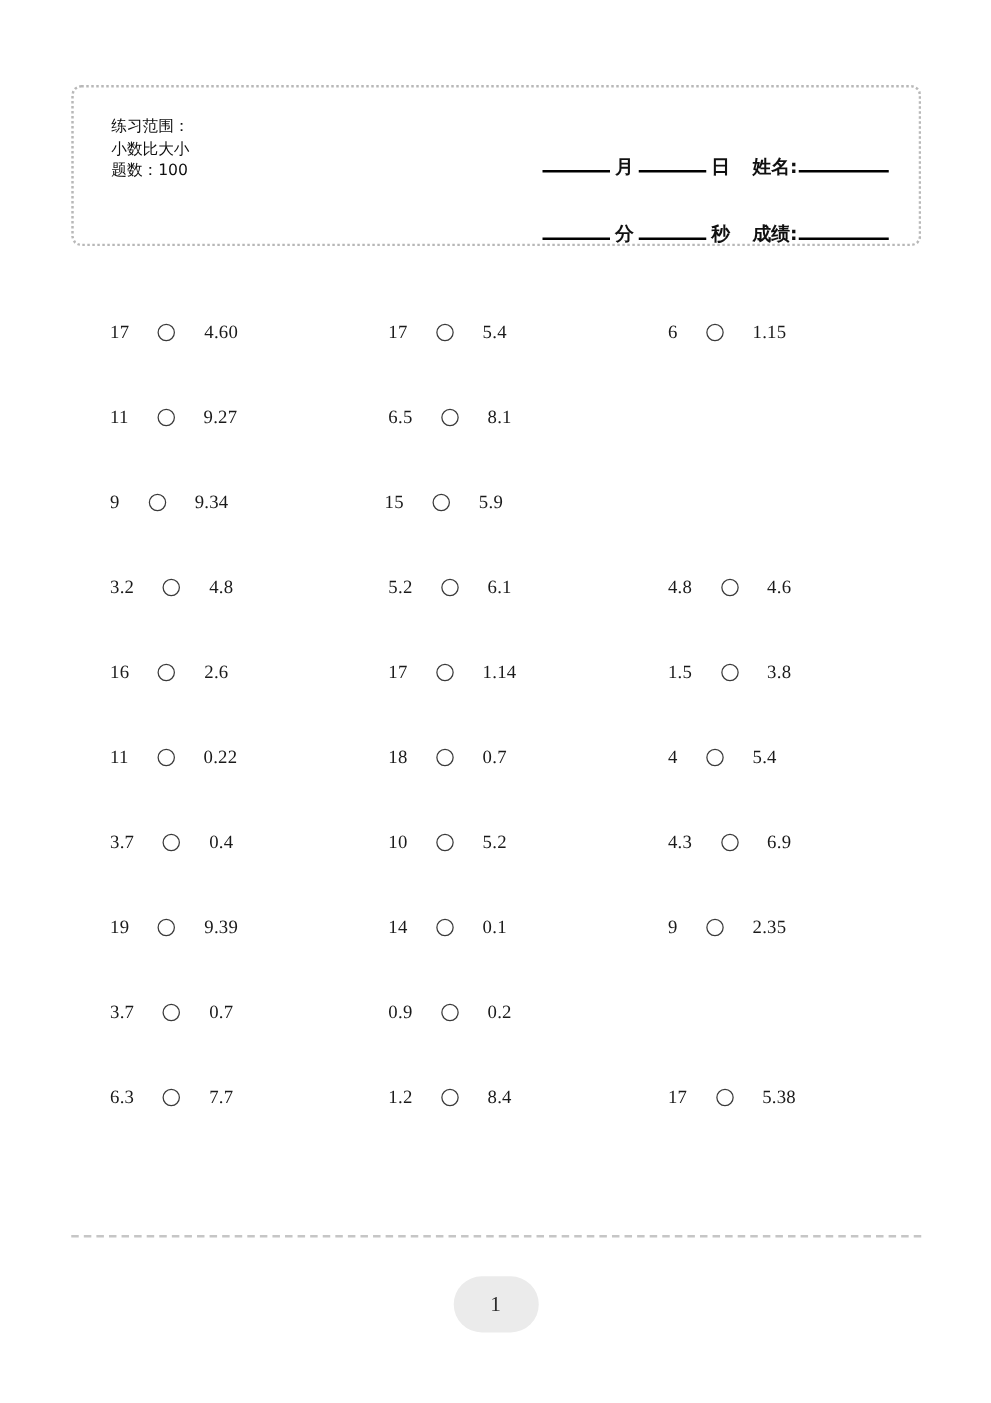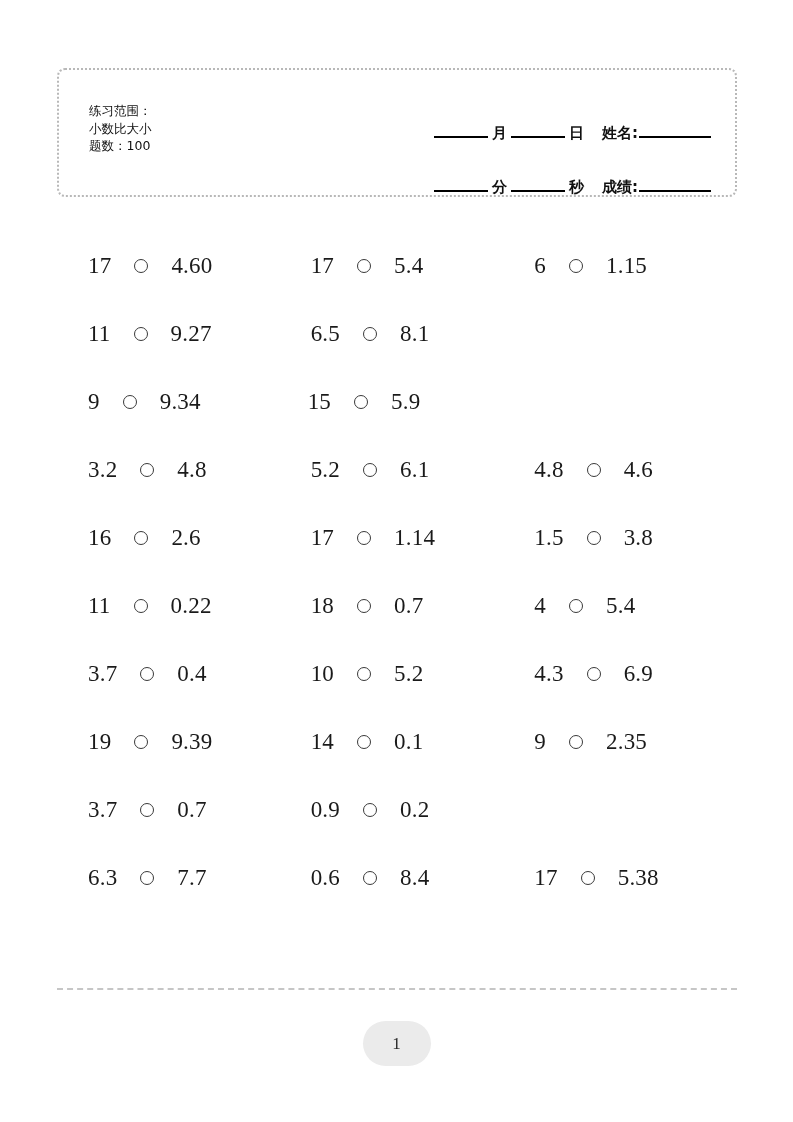--- a/index.html
+++ b/index.html
@@ -30,21 +30,21 @@
 
   .header-inner {
     position: relative;
     width: 100%;
     height: 100%;
   }
 
   .meta-block {
     position: absolute;
     left: 30px;
-    top: 32px;
+    top: 22px;
     font-family: "DejaVu Sans", "Liberation Sans", sans-serif;
     font-size: 12.5px;
     line-height: 17.5px;
     color: #101010;
     white-space: nowrap;
   }
   .meta-line { display: block; }
 
   .fields {
     position: absolute;
@@ -100,21 +100,21 @@
     display: flex;
     align-items: center;
     box-sizing: border-box;
   }
   .pcell.c1 { padding-left: 31px; }
   .pcell.c2 { padding-left: 27px; }
   .pcell.c3 { padding-left: 24px; }
 
   .expr {
     font-family: "Liberation Serif", "DejaVu Serif", serif;
-    font-size: 23px;
+    font-size: 15px;
     color: #1a1a1a;
     display: flex;
     align-items: center;
     white-space: nowrap;
     gap: 18px;
   }
   .operand { letter-spacing: 0.2px; }
   .ring {
     display: inline-block;
     width: 14px;
@@ -379,21 +379,21 @@
     <div class="prow">
       <div class="pcell c1">
         <div class="expr">
           <span class="operand">6.3</span>
           <span class="ring"></span>
           <span class="operand">7.7</span>
         </div>
       </div>
       <div class="pcell c2">
         <div class="expr">
-          <span class="operand">0.6</span>
+          <span class="operand">1.2</span>
           <span class="ring"></span>
           <span class="operand">8.4</span>
         </div>
       </div>
       <div class="pcell c3">
         <div class="expr">
           <span class="operand">17</span>
           <span class="ring"></span>
           <span class="operand">5.38</span>
         </div>

